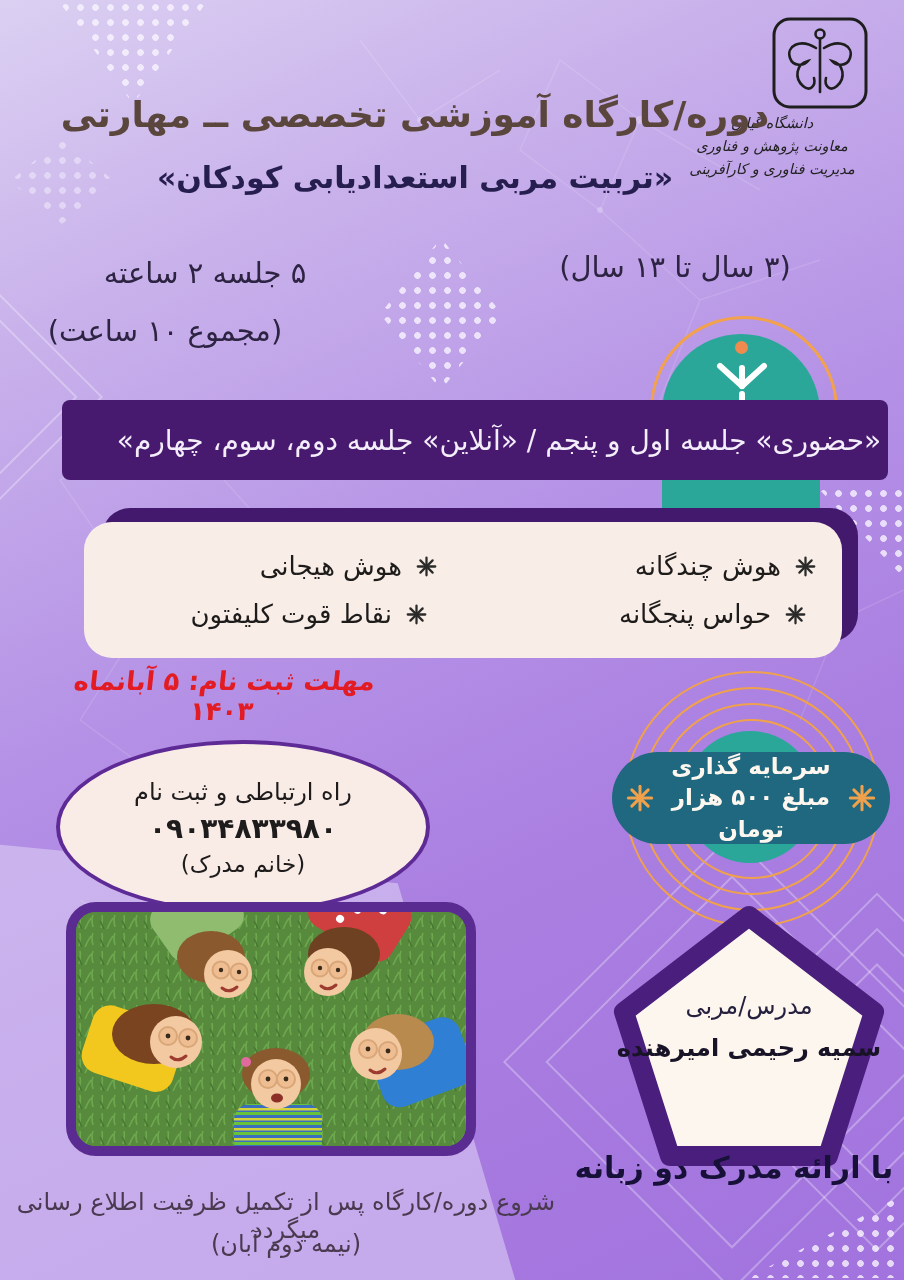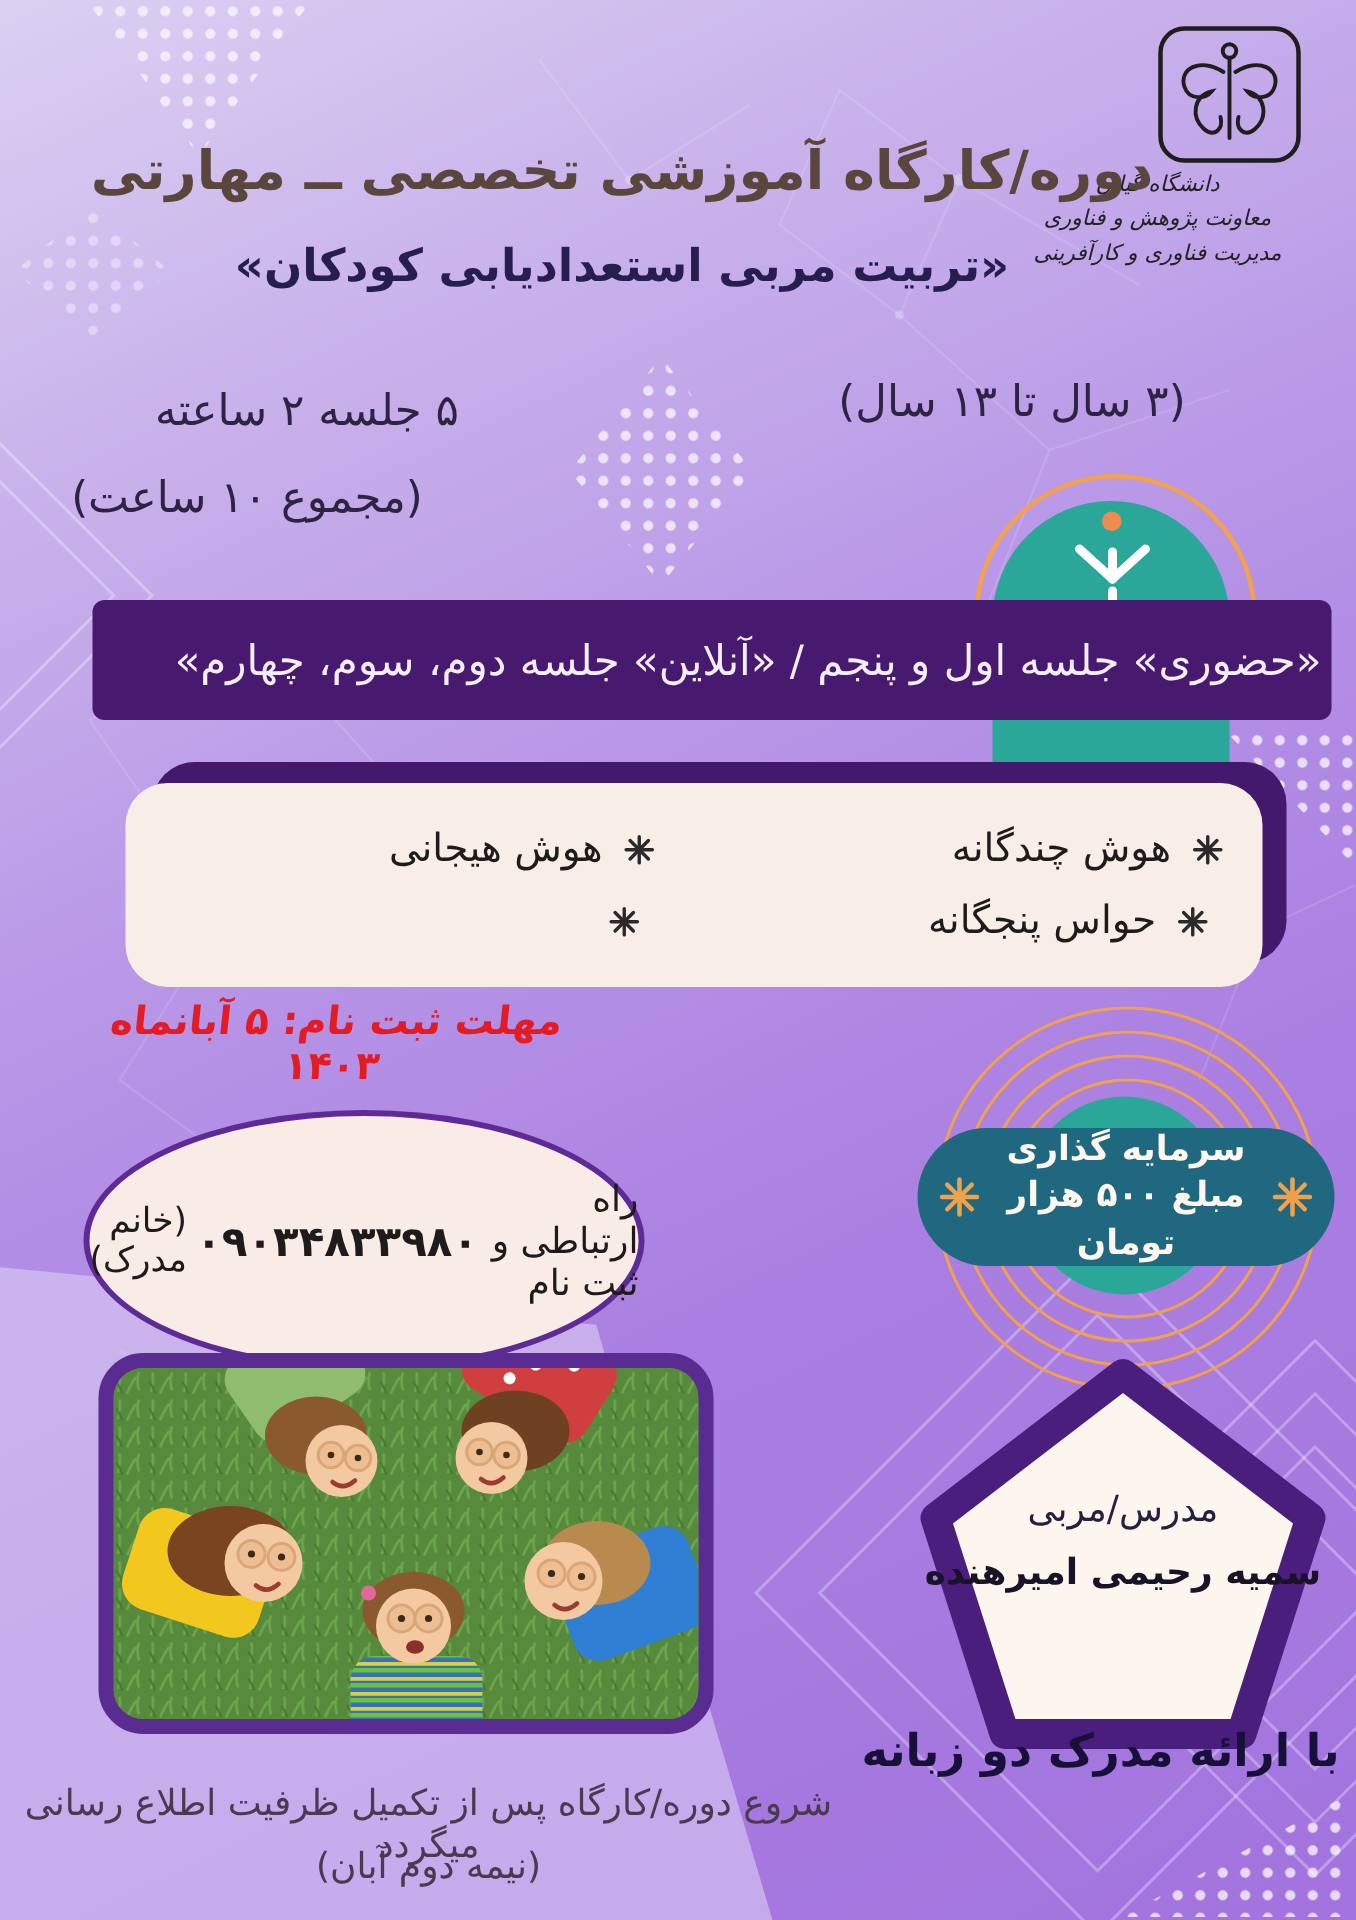--- a/index.html
+++ b/index.html
@@ -35,21 +35,21 @@
     display:grid;grid-template-columns:1fr 1fr;align-content:center;row-gap:18px;color:#1e1b1b;font-size:26px;}
   .topic{display:flex;align-items:center;gap:14px;}
   .topic.col-r{padding-right:26px;}
   .topic.col-l{padding-right:36px;}
   .star8{display:inline-block;line-height:0;}
   
   .deadline{left:58px;top:666px;width:330px;text-align:center;color:#e31b22;font-size:26px;font-weight:800;
     transform:skewX(-6deg);z-index:6;}
   
   .oval{left:56px;top:740px;width:366px;height:166px;background:#f9ece7;border:4px solid #5e2b96;border-radius:50%;
-    z-index:6;display:flex;align-items:center;justify-content:center;gap:6px;color:#1d1b1b;}
+    z-index:6;display:flex;flex-direction:column;align-items:center;justify-content:center;gap:6px;color:#1d1b1b;}
   .oval .t{font-size:24px;}
   .oval .p{font-size:28px;font-weight:700;letter-spacing:3px;}
   .oval .n{font-size:23px;}
   
   .inv-ring{border:2.5px solid #f0a14c;border-radius:50%;z-index:3;}
   .inv-circle{left:684px;top:731px;width:132px;height:132px;border-radius:50%;background:#2ba79a;z-index:4;}
   .inv-pill{left:612px;top:752px;width:278px;height:92px;background:#1f687f;border-radius:46px;z-index:6;
     display:flex;align-items:center;justify-content:space-between;padding:0 14px;box-sizing:border-box;}
   .inv-txt{flex:1;text-align:center;color:#fdf7ef;font-weight:800;line-height:1.35;font-size:23px;}
   
@@ -191,20 +191,21 @@
     </div>
     <div class="topic col-l">
       <span class="star8">
         <svg viewBox="0 0 24 24" width="21" height="21" stroke="#2a2a2a" stroke-width="2.6" stroke-linecap="round">
           <line x1="12" y1="2" x2="12" y2="22"></line>
             <line x1="2" y1="12" x2="22" y2="12"></line>
           <line x1="5" y1="5" x2="19" y2="19"></line>
             <line x1="19" y1="5" x2="5" y2="19"></line>
           </svg>
       </span>
+      <span>نقاط قوت کلیفتون</span>
     </div>
   </div>
 
   <div class="abs deadline">مهلت ثبت نام: ۵ آبانماه ۱۴۰۳</div>
 
   <div class="abs oval">
     <div class="t">راه ارتباطی و ثبت نام</div>
     <div class="p">۰۹۰۳۴۸۳۳۹۸۰</div>
     <div class="n">(خانم مدرک)</div>
   </div>

